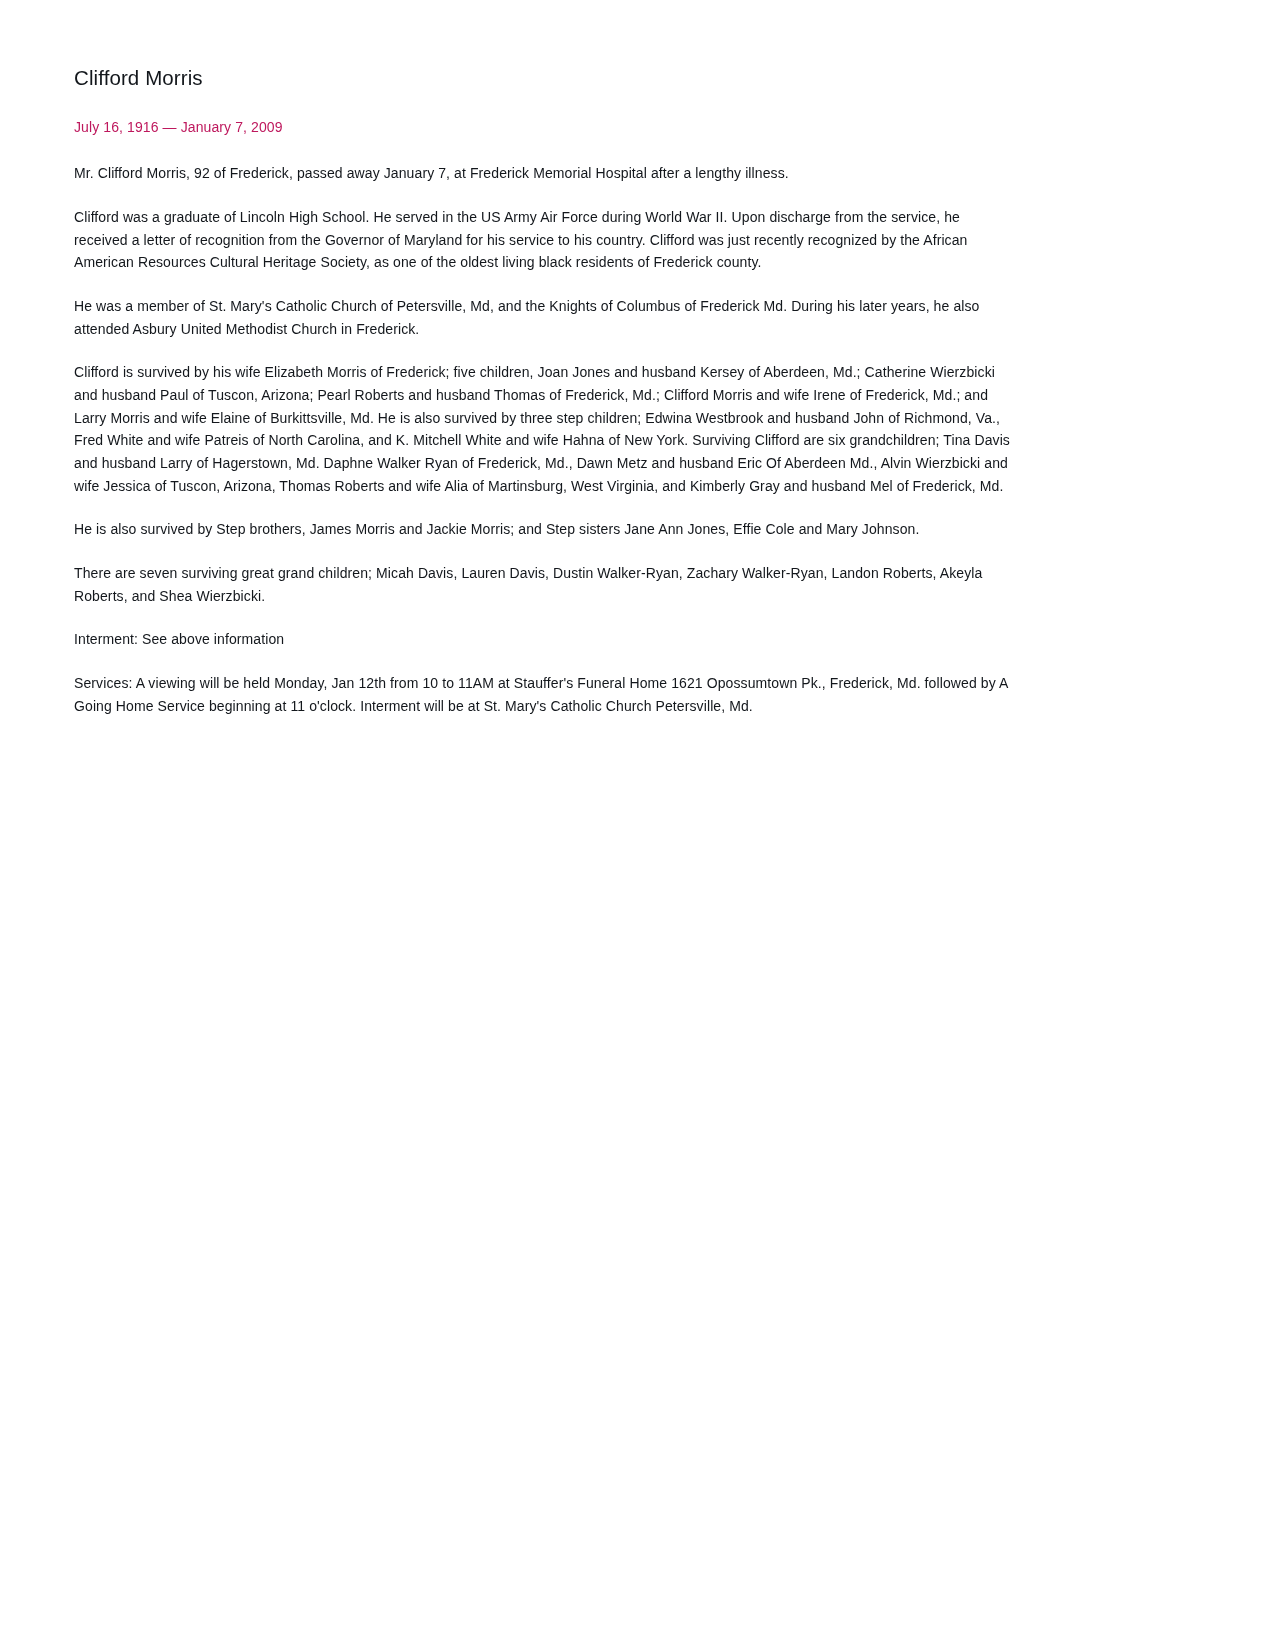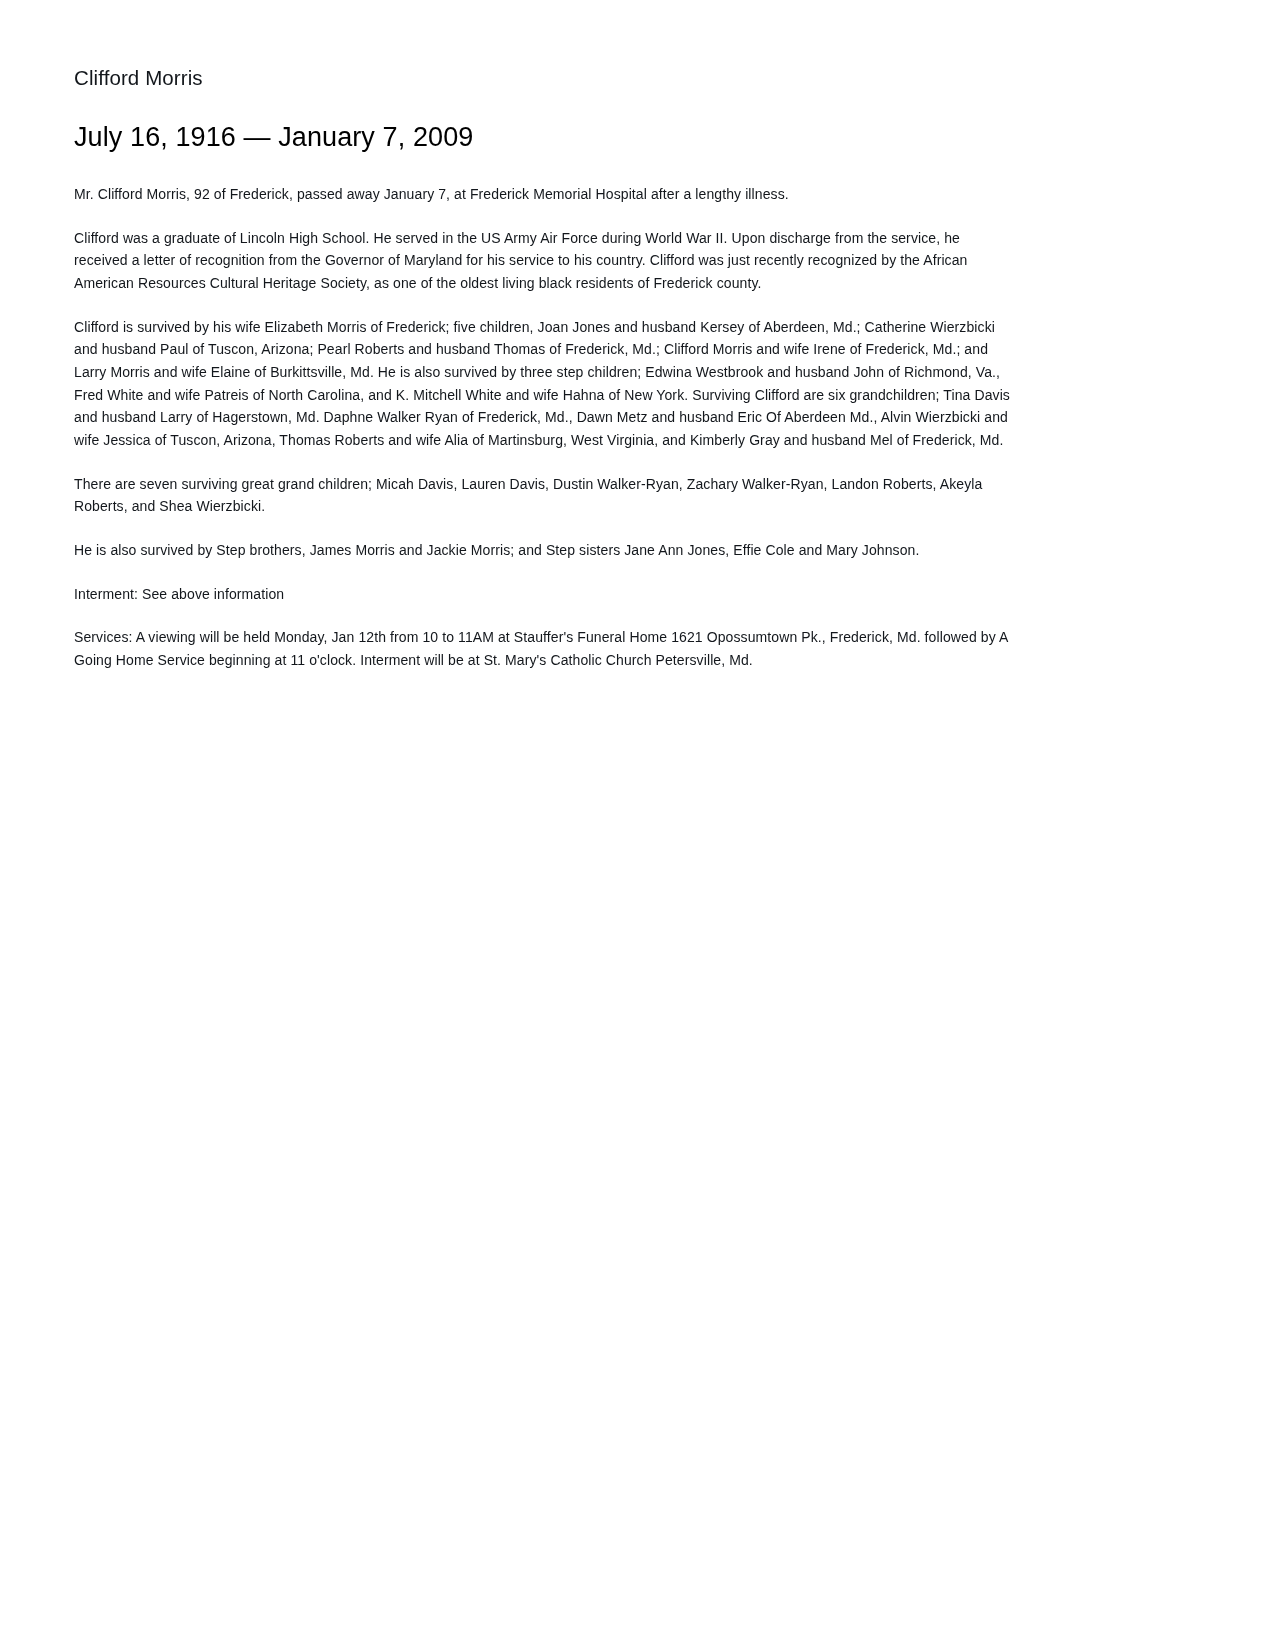--- a/index.html
+++ b/index.html
@@ -32,42 +32,43 @@
     letter-spacing: 0.1px;
   }
   .name {
     font-size: 20.5px;
     line-height: 1.6;
     margin: 0 0 21px 0;
     color: #13171c;
     letter-spacing: 0.1px;
   }
   .dates {
-    font-size: 27px;
+    font-size: 14px;
     line-height: 1.6;
     margin: 0 0 24px 0;
-    color: #000000;
+    color: #be185d;
     letter-spacing: 0.1px;
   }
   .para:last-child {
     margin-bottom: 0;
   }
 </style>
 </head>
 <body>
 
 <div class="page">
   <div class="doc">
 
     <p class="name">Clifford Morris</p>
 
     <p class="dates">July 16, 1916 — January 7, 2009</p>
 
     <p class="para">Mr. Clifford Morris, 92 of Frederick, passed away January 7, at Frederick Memorial Hospital after a lengthy illness.</p>
     <p class="para">Clifford was a graduate of Lincoln High School. He served in the US Army Air Force during World War II. Upon discharge from the service, he received a letter of recognition from the Governor of Maryland for his service to his country. Clifford was just recently recognized by the African American Resources Cultural Heritage Society, as one of the oldest living black residents of Frederick county.</p>
+    <p class="para">He was a member of St. Mary's Catholic Church of Petersville, Md, and the Knights of Columbus of Frederick Md. During his later years, he also attended Asbury United Methodist Church in Frederick.</p>
     <p class="para">Clifford is survived by his wife Elizabeth Morris of Frederick; five children, Joan Jones and husband Kersey of Aberdeen, Md.; Catherine Wierzbicki and husband Paul of Tuscon, Arizona; Pearl Roberts and husband Thomas of Frederick, Md.; Clifford Morris and wife Irene of Frederick, Md.; and Larry Morris and wife Elaine of Burkittsville, Md. He is also survived by three step children; Edwina Westbrook and husband John of Richmond, Va., Fred White and wife Patreis of North Carolina, and K. Mitchell White and wife Hahna of New York. Surviving Clifford are six grandchildren; Tina Davis and husband Larry of Hagerstown, Md. Daphne Walker Ryan of Frederick, Md., Dawn Metz and husband Eric Of Aberdeen Md., Alvin Wierzbicki and wife Jessica of Tuscon, Arizona, Thomas Roberts and wife Alia of Martinsburg, West Virginia, and Kimberly Gray and husband Mel of Frederick, Md.</p>
+    <p class="para">He is also survived by Step brothers, James Morris and Jackie Morris; and Step sisters Jane Ann Jones, Effie Cole and Mary Johnson.</p>
     <p class="para">There are seven surviving great grand children; Micah Davis, Lauren Davis, Dustin Walker-Ryan, Zachary Walker-Ryan, Landon Roberts, Akeyla Roberts, and Shea Wierzbicki.</p>
-    <p class="para">He is also survived by Step brothers, James Morris and Jackie Morris; and Step sisters Jane Ann Jones, Effie Cole and Mary Johnson.</p>
     <p class="para">Interment: See above information</p>
     <p class="para">Services: A viewing will be held Monday, Jan 12th from 10 to 11AM at Stauffer's Funeral Home 1621 Opossumtown Pk., Frederick, Md. followed by A Going Home Service beginning at 11 o'clock. Interment will be at St. Mary's Catholic Church Petersville, Md.</p>
 
   </div>
 </div>
 
 </body></html>

